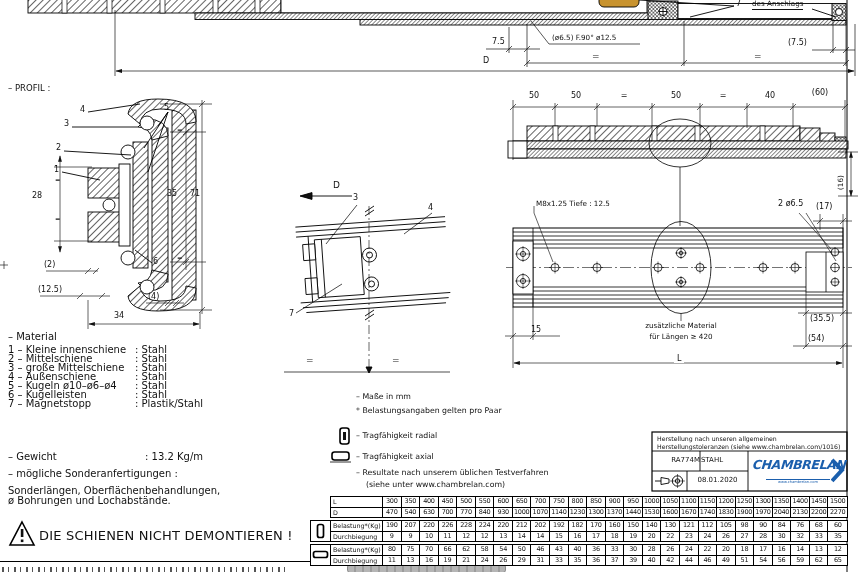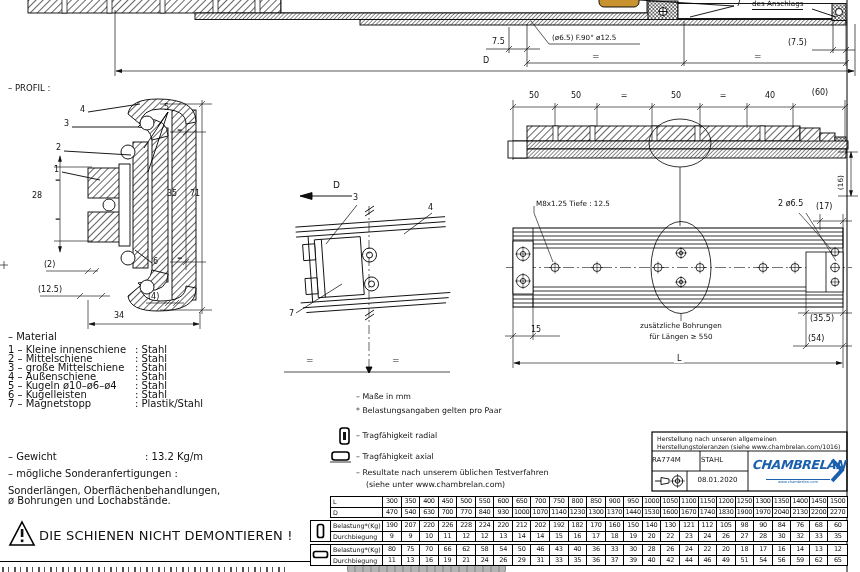--- a/index.html
+++ b/index.html
@@ -477,35 +477,35 @@
 <div class="t f8 ctr" style="left:676px;top:92px">50</div>
 <div class="t f8 ctr" style="left:723px;top:92px">=</div>
 <div class="t f8 ctr" style="left:770px;top:92px">40</div>
 <div class="t f8 ctr" style="left:820px;top:89px">(60)</div>
 <div class="t f75 rot" style="left:837px;top:190px">(16)</div>
 
 <div class="t f75" style="left:536px;top:200px">M8x1.25 Tiefe : 12.5</div>
 <div class="t f8" style="left:778px;top:200px">2 ø6.5</div>
 <div class="t f8" style="left:816px;top:203px">(17)</div>
 <div class="t f8" style="left:531px;top:326px">15</div>
-<div class="t f75 ctr" style="left:681px;top:322px">zusätzliche Bohrungen</div>
-<div class="t f75 ctr" style="left:681px;top:333px">für Längen ≥ 550</div>
+<div class="t f75 ctr" style="left:681px;top:322px">zusätzliche Material</div>
+<div class="t f75 ctr" style="left:681px;top:333px">für Längen ≥ 420</div>
 <div class="t f8" style="left:810px;top:315px">(35.5)</div>
 <div class="t f8" style="left:808px;top:335px">(54)</div>
 <div class="t f8" style="left:674px;top:355px;background:#fff;padding:0 3px">L</div>
 
 <div class="warn" style="left:39px;top:528px">DIE SCHIENEN NICHT DEMONTIEREN !</div>
 <div class="clipstrip"></div>
 <div class="graybar"></div>
 
 <div class="tbtxt" style="left:657px;top:435px">
   <div>Herstellung nach unseren allgemeinen</div>
   <div>Herstellungstoleranzen  (siehe  www.chambrelan.com/1016)</div>
 </div>
-<div class="tbtxt" style="left:652px;top:457px;width:48px;text-align:left;font-size:7px">RA774M</div>
+<div class="tbtxt" style="left:652px;top:457px;width:48px;text-align:right;font-size:7px">RA774M</div>
 <div class="tbtxt" style="left:700px;top:457px;width:24px;text-align:center;font-size:7px">STAHL</div>
 <div class="tbtxt" style="left:687px;top:477px;width:61px;text-align:center;font-size:7px">08.01.2020</div>
 <div class="brand">CHAMBRELAN</div>
 <svg class="chev" width="14" height="26">
   <path d="M1,2 L11,12 L1,23" stroke="#1b5fad" stroke-width="4" fill="none"></path>
 </svg>
 <div class="brandsub">www.chambrelan.com</div>
 
 <div class="dtable">
   <div class="tblock ldblock">

